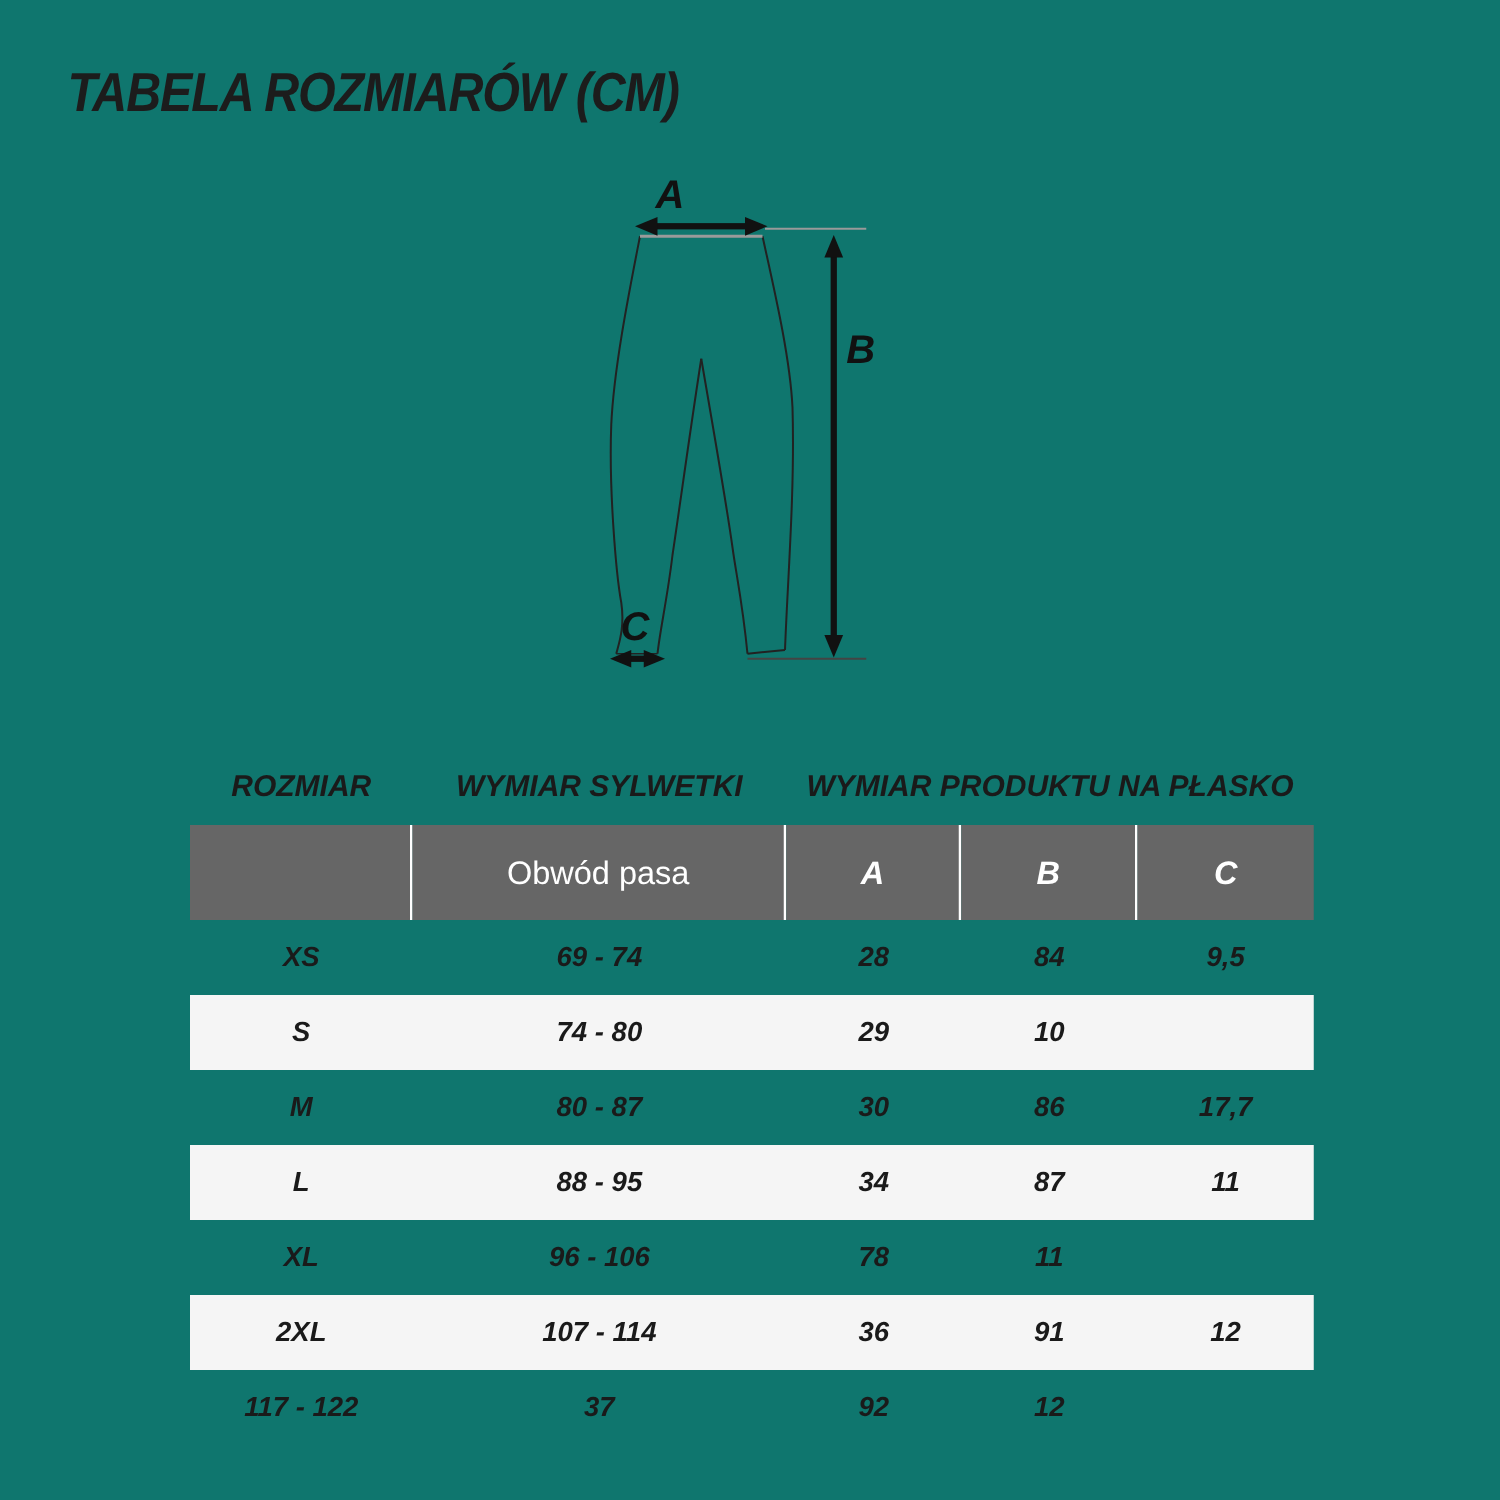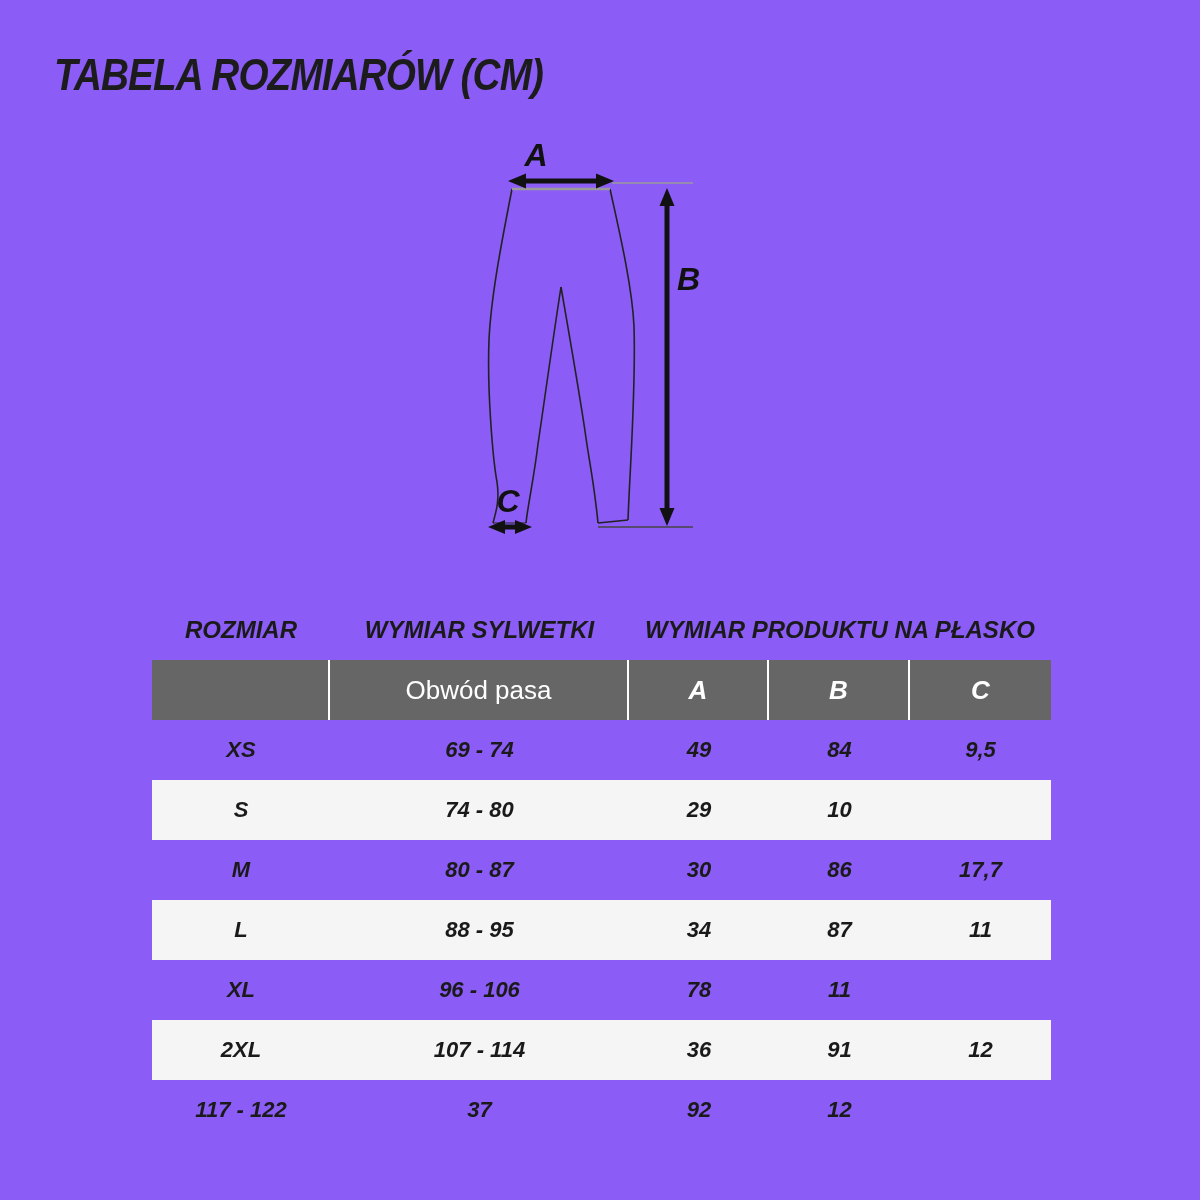--- a/index.html
+++ b/index.html
@@ -1,16 +1,16 @@
 <!DOCTYPE html>
 <html><head>
 <meta charset="utf-8">
 <style>
   html,body{margin:0;padding:0;background:#ffffff;}
-  #page{position:relative;width:1200px;height:1200px;background:#8b5cf6;overflow:hidden;
+  #page{position:relative;width:1200px;height:1200px;background:#0f766e;overflow:hidden;
         font-family:"Liberation Sans",sans-serif;color:#1a1a1a;}
 
   
   .page-title{position:absolute;left:54px;top:50px;font-size:44px;font-weight:700;
               font-style:italic;letter-spacing:-1px;color:#1c1c1c;white-space:nowrap;
               transform:scaleX(.88);transform-origin:left center;}
 
   
   .diagram{position:absolute;left:440px;top:130px;width:320px;height:440px;}
   .dim-label{font-family:"Liberation Sans",sans-serif;font-size:32px;font-weight:700;
@@ -18,21 +18,21 @@
 
   
   .group-headers{position:absolute;left:152px;top:612px;width:899px;height:36px;
                  display:grid;grid-template-columns:178px 299px 422px;}
   .group-headers .gh{display:flex;align-items:center;justify-content:center;
                      font-size:24px;font-weight:700;font-style:italic;color:#1a1a1a;
                      white-space:nowrap;}
 
   
   .size-table{position:absolute;left:152px;top:660px;width:899px;}
-  .thead{display:grid;grid-template-columns:178px 299px 140px 141px 141px;height:60px;}
+  .thead{display:grid;grid-template-columns:178px 299px 140px 141px 141px;height:76px;}
   .thead .hcell{background:#666666;display:flex;align-items:center;justify-content:center;
                 color:#ffffff;border-right:2px solid #ffffff;}
   .thead .hcell:last-child{border-right:none;}
   .thead .hcell.plain{font-size:26px;font-weight:400;font-style:normal;}
   .thead .hcell.abc{font-size:26px;font-weight:700;font-style:italic;}
 
   
   .trow{display:grid;grid-template-columns:178px 299px 140px 141px 141px;height:60px;}
   .trow.alt{background:#f5f5f5;}
   .trow .cell{display:flex;align-items:center;justify-content:center;
@@ -95,21 +95,21 @@
       <div class="hcell plain"></div>
       <div class="hcell plain">Obwód pasa</div>
       <div class="hcell abc">A</div>
       <div class="hcell abc">B</div>
       <div class="hcell abc">C</div>
     </div>
 
     <div class="trow">
       <div class="cell">XS</div>
       <div class="cell">69 - 74</div>
-      <div class="cell">49</div>
+      <div class="cell">28</div>
       <div class="cell">84</div>
       <div class="cell">9,5</div>
     </div>
     <div class="trow alt">
       <div class="cell">S</div>
       <div class="cell">74 - 80</div>
       <div class="cell">29</div>
       <div class="cell">10</div>
     </div>
     <div class="trow">

